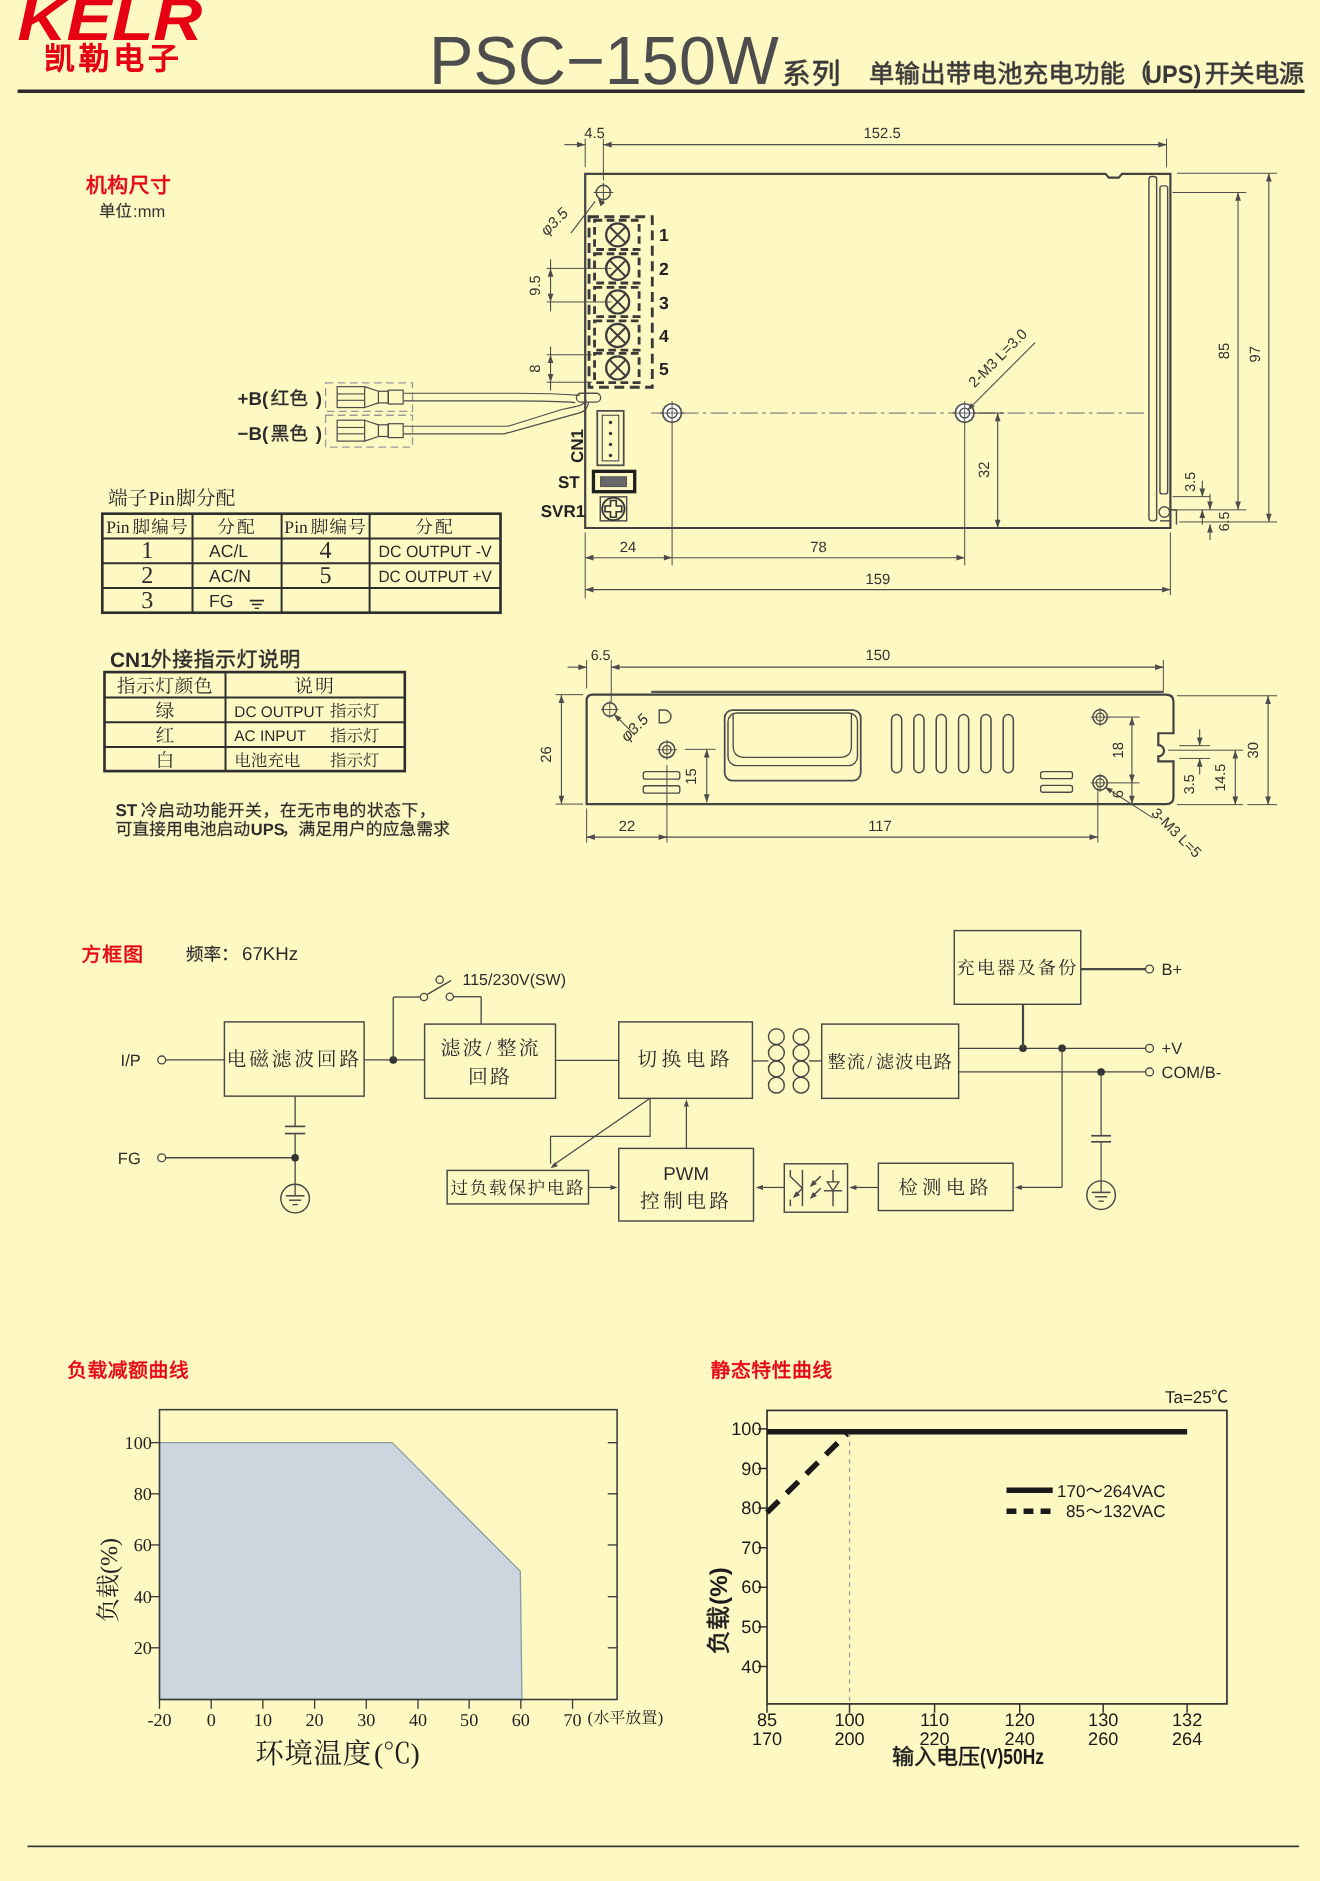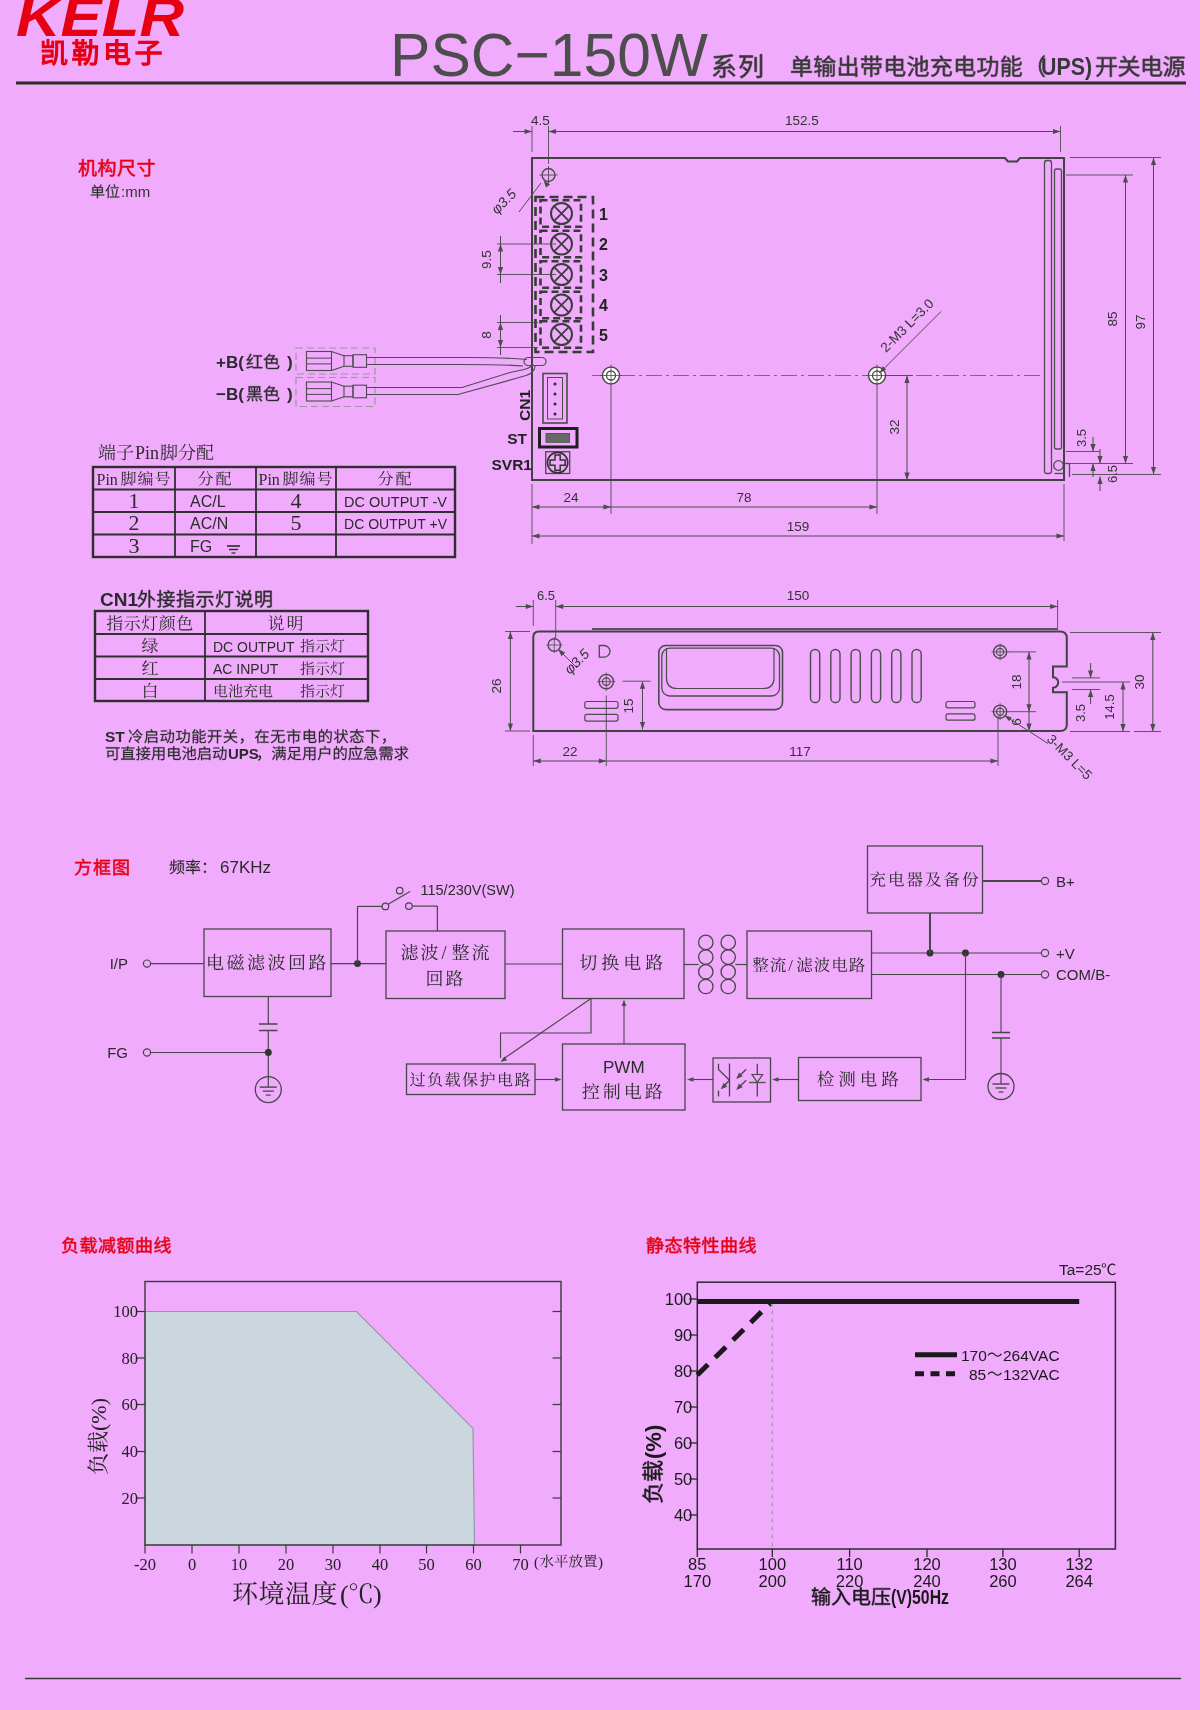--- a/index.html
+++ b/index.html
@@ -1,14 +1,14 @@
 <!DOCTYPE html>
 <html><head><meta charset="utf-8"><style>
 html,body{margin:0;padding:0;background:#fff;}
-#page{position:relative;width:1200px;height:1710px;background:#f0abfc;overflow:hidden;}
+#page{position:relative;width:1200px;height:1710px;background:#fef9c3;overflow:hidden;}
 svg{display:block;}
 </style></head><body>
 <div id="page">
 <svg width="1200" height="1710" viewBox="0 0 1200 1710">
 <defs>
         <path id="g0" d="M563 785V487C563 329 554 116 447 -35C463 -44 492 -68 503 -81C617 79 633 320 633 486V720H766V39C766 -39 779 -61 837 -61C849 -61 882 -61 893 -61C945 -61 961 -20 966 100C947 104 922 116 907 128C905 22 903 -4 888 -4C880 -4 856 -4 850 -4C835 -4 833 1 833 38V785ZM104 -52C125 -38 162 -29 443 41C440 56 436 85 436 104L163 42V212H467V464H80V398H397V280H99V66C99 30 89 18 77 12C87 -3 99 -35 104 -52ZM83 778V548H487V778H423V609H317V836H252V609H146V778Z"></path>
         <path id="g1" d="M653 836C653 758 653 682 651 609H507V539H648C637 296 596 94 440 -26C458 -37 484 -64 495 -80C663 54 707 276 720 539H859C850 171 839 39 815 9C806 -4 797 -7 780 -6C760 -6 713 -6 662 -2C673 -21 681 -52 683 -72C732 -75 781 -76 811 -73C841 -70 861 -62 880 -35C911 7 921 148 931 572C931 582 931 609 931 609H722C724 682 725 758 725 836ZM81 475V245H259V164H41V99H259V-80H330V99H537V164H330V245H510V475H330V539H438V682H534V742H438V838H372V742H218V838H154V742H50V682H154V539H259V475ZM372 682V599H218V682ZM144 415H261V305H144ZM327 415H445V305H327Z"></path>
         <path id="g2" d="M452 408V264H204V408ZM531 408H788V264H531ZM452 478H204V621H452ZM531 478V621H788V478ZM126 695V129H204V191H452V85C452 -32 485 -63 597 -63C622 -63 791 -63 818 -63C925 -63 949 -10 962 142C939 148 907 162 887 176C880 46 870 13 814 13C778 13 632 13 602 13C542 13 531 25 531 83V191H865V695H531V838H452V695Z"></path>
         <path id="g3" d="M465 540V395H51V320H465V20C465 2 458 -3 438 -4C416 -5 342 -6 261 -2C273 -24 287 -58 293 -80C389 -80 454 -78 491 -66C530 -54 543 -31 543 19V320H953V395H543V501C657 560 786 650 873 734L816 777L799 772H151V698H716C645 640 548 579 465 540Z"></path>
         <path id="g4" d="M286 224C233 152 150 78 70 30C90 19 121 -6 136 -20C212 34 301 116 361 197ZM636 190C719 126 822 34 872 -22L936 23C882 80 779 168 695 229ZM664 444C690 420 718 392 745 363L305 334C455 408 608 500 756 612L698 660C648 619 593 580 540 543L295 531C367 582 440 646 507 716C637 729 760 747 855 770L803 833C641 792 350 765 107 753C115 736 124 706 126 688C214 692 308 698 401 706C336 638 262 578 236 561C206 539 182 524 162 521C170 502 181 469 183 454C204 462 235 466 438 478C353 425 280 385 245 369C183 338 138 319 106 315C115 295 126 260 129 245C157 256 196 261 471 282V20C471 9 468 5 451 4C435 3 380 3 320 6C332 -15 345 -47 349 -69C422 -69 472 -68 505 -56C539 -44 547 -23 547 19V288L796 306C825 273 849 242 866 216L926 252C885 313 799 405 722 474Z"></path>

